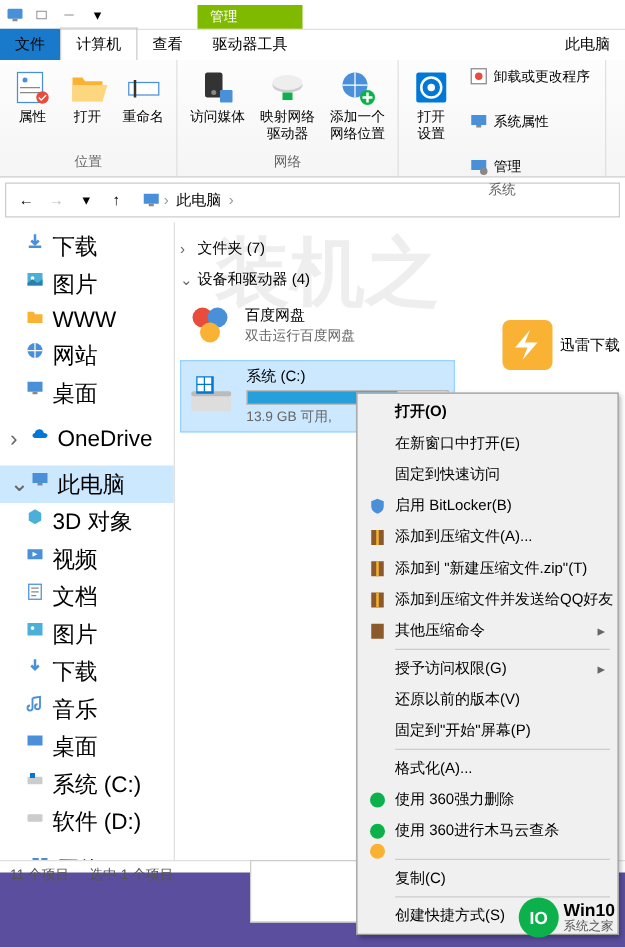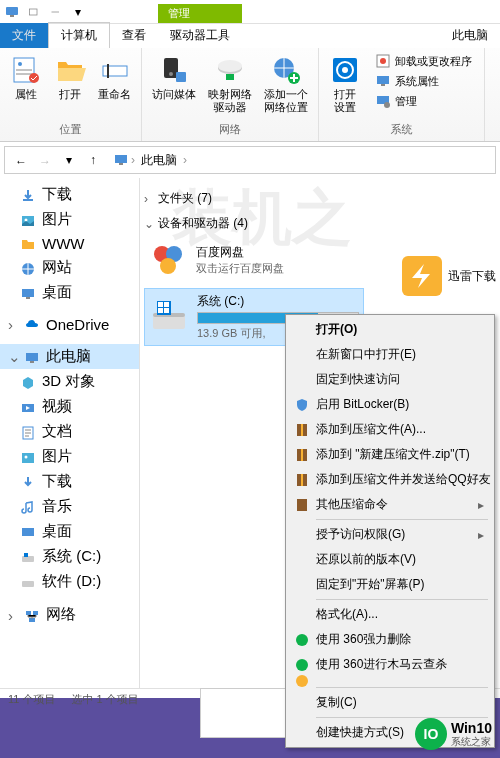--- a/index.html
+++ b/index.html
@@ -5,45 +5,45 @@
     * { margin: 0; padding: 0; box-sizing: border-box; font-family: "Microsoft YaHei", sans-serif; }
     body { width: 500px; height: 758px; background: #fff; overflow: hidden; position: relative; font-size: 12px; }
     
     .titlebar { height: 24px; background: #fff; display: flex; align-items: center; padding: 0 4px; border-bottom: 1px solid #e0e0e0; }
     .titlebar-icon { width: 16px; height: 16px; margin-right: 4px; }
     .titlebar-controls { display: flex; gap: 2px; }
     .titlebar-btn { width: 20px; height: 16px; display: flex; align-items: center; justify-content: center; }
     
     .ribbon-tabs { display: flex; align-items: flex-end; height: 24px; background: #fff; }
     .tab { padding: 4px 12px; font-size: 12px; cursor: pointer; }
-    .tab-file { background: #1979ca; color: #e5e5e5; }
+    .tab-file { background: #1979ca; color: #000000; }
     .tab-active { border: 1px solid #ccc; border-bottom: none; }
     .tab-manage { background: #7fba00; color: #fff; padding: 2px 10px; font-size: 11px; position: relative; top: -22px; left: 0; }
     .manage-wrapper { position: relative; }
     
     .ribbon { height: 94px; background: linear-gradient(#fdfdfd, #f5f5f5); border-bottom: 1px solid #ccc; display: flex; }
     .ribbon-group { border-right: 1px solid #e0e0e0; padding: 4px 8px; display: flex; flex-direction: column; align-items: center; }
     .ribbon-group-items { display: flex; gap: 8px; flex: 1; align-items: flex-start; }
     .ribbon-group-label { font-size: 11px; color: #666; padding-top: 2px; }
     .ribbon-btn { display: flex; flex-direction: column; align-items: center; gap: 2px; cursor: pointer; padding: 2px; }
     .ribbon-btn-icon { width: 32px; height: 32px; display: flex; align-items: center; justify-content: center; }
     .ribbon-btn-label { font-size: 11px; text-align: center; line-height: 1.2; }
-    .ribbon-small-items { display: flex; flex-direction: column; gap: 2px; font-size: 11px; }
+    .ribbon-small-items { display: flex; flex-direction: column; gap: 18px; font-size: 11px; }
     .ribbon-small-item { display: flex; align-items: center; gap: 4px; cursor: pointer; padding: 1px 4px; }
     .ribbon-small-icon { width: 16px; height: 16px; }
     
     .address-bar { height: 28px; border: 1px solid #ccc; margin: 4px; display: flex; align-items: center; padding: 0 4px; }
     .nav-btn { width: 24px; height: 24px; display: flex; align-items: center; justify-content: center; cursor: pointer; }
     .breadcrumb { display: flex; align-items: center; flex: 1; gap: 2px; margin-left: 8px; }
     .breadcrumb-item { padding: 2px 4px; cursor: pointer; }
     .breadcrumb-sep { color: #999; }
     
     .content { display: flex; height: 510px; }
     .sidebar { width: 140px; border-right: 1px solid #e0e0e0; overflow-y: auto; padding: 4px 0; }
-    .sidebar-item { display: flex; align-items: flex-end; gap: 6px; padding: 3px 8px 3px 20px; cursor: pointer; font-size: 15px; }
+    .sidebar-item { display: flex; align-items: flex-start; gap: 6px; padding: 3px 8px 3px 20px; cursor: pointer; font-size: 18px; }
     .sidebar-item.root { padding-left: 8px; font-weight: normal; }
     .sidebar-item.selected { background: #cce8ff; }
     .sidebar-icon { width: 16px; height: 16px; flex-shrink: 0; }
     .sidebar-spacer { height: 8px; }
     
     .main-panel { flex: 1; padding: 8px 4px; position: relative; }
     .watermark { position: absolute; top: 0; left: 32px; font-size: 60px; color: rgba(200,200,200,0.3); font-weight: bold; pointer-events: none; z-index: 0; }
     .section-header { display: flex; align-items: center; gap: 4px; padding: 4px 0; font-size: 12px; cursor: pointer; position: relative; z-index: 1; }
     .chevron { width: 10px; display: inline-block; color: #666; }
     .drive-grid { display: flex; flex-wrap: wrap; gap: 4px; position: relative; z-index: 1; flex-direction: column; }

